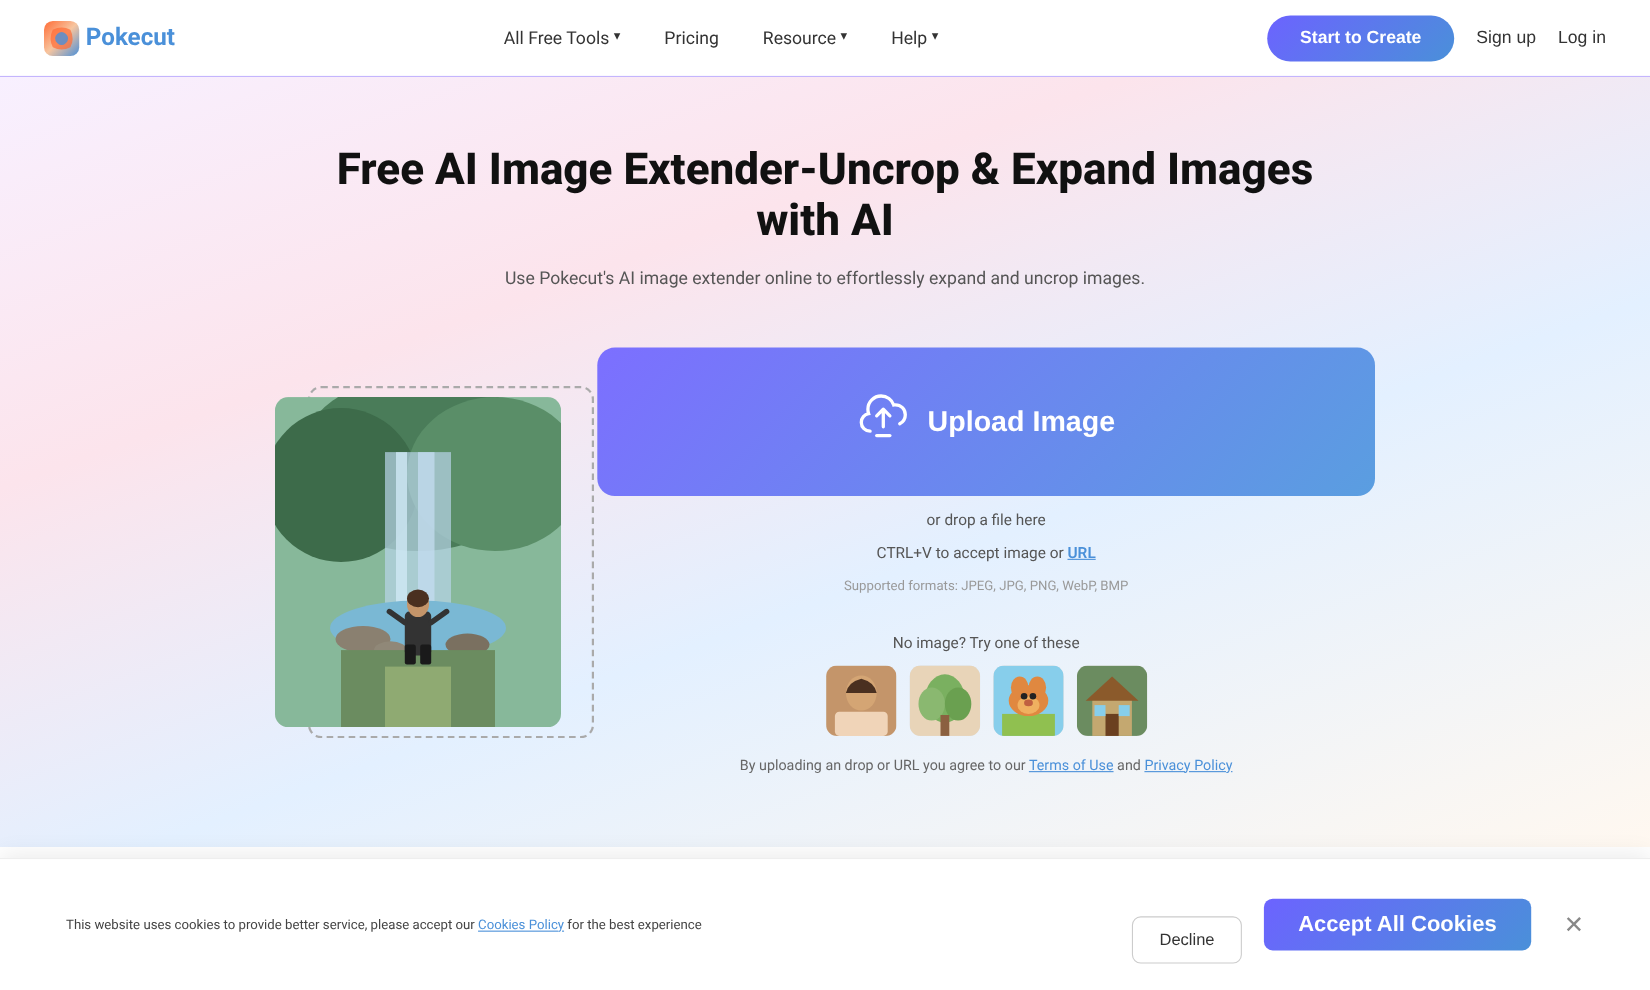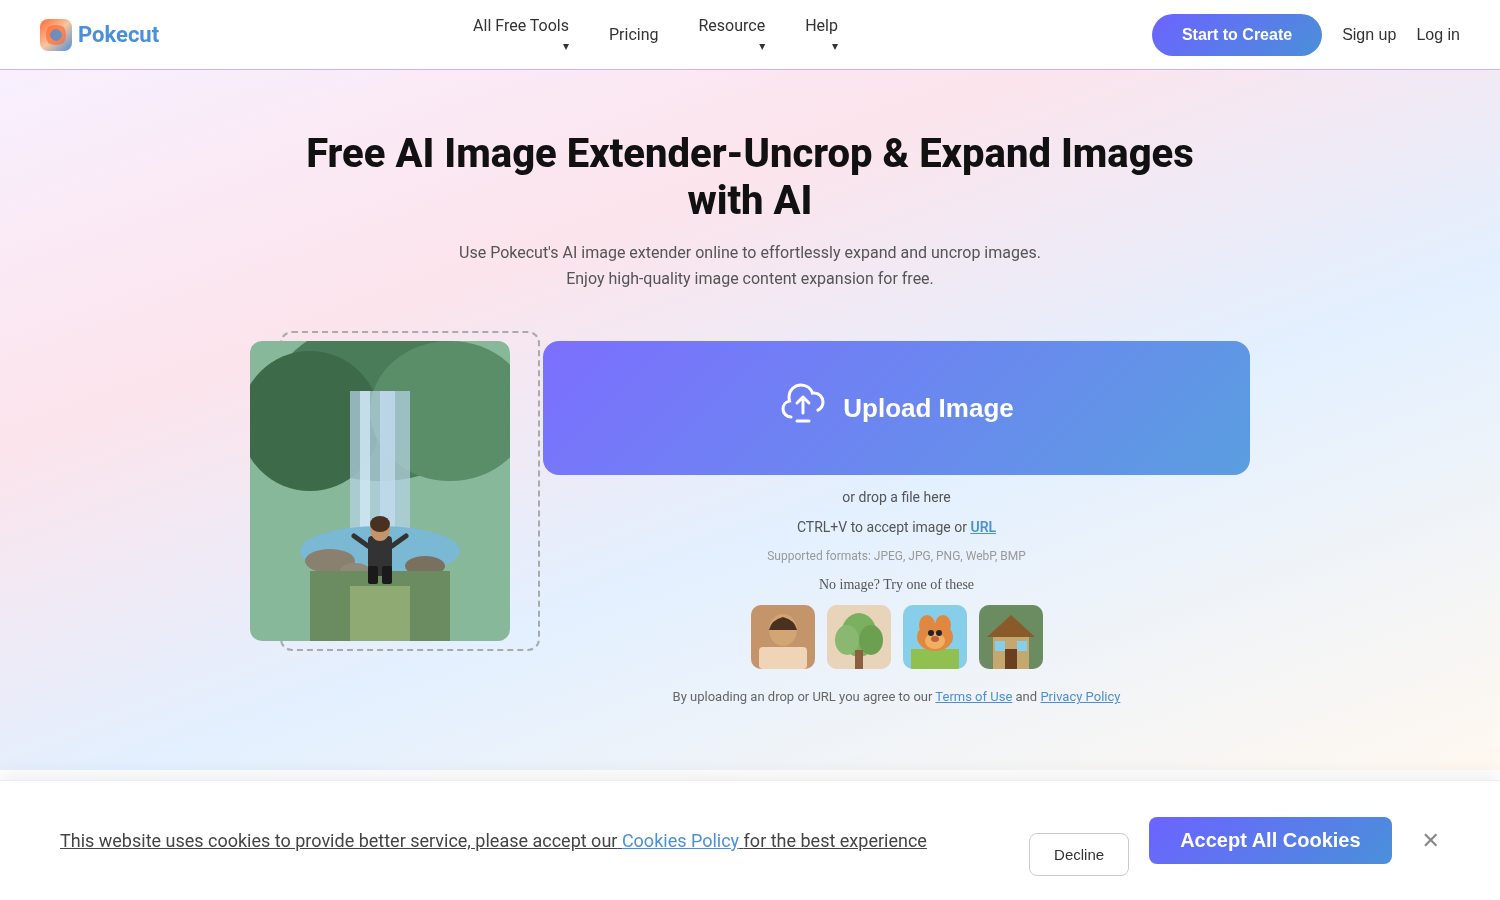--- a/index.html
+++ b/index.html
@@ -47,24 +47,23 @@
       align-items: center;
       gap: 40px;
       flex: 1;
       justify-content: center;
     }
     .nav-link {
       font-size: 16px;
       color: #333;
       cursor: pointer;
       display: flex;
-      align-items: flex-end;
+      align-items: flex-start;
       gap: 4px;
       text-decoration: none;
-      flex-direction: column;
     }
     .nav-actions {
       display: flex;
       align-items: center;
       gap: 20px;
     }
     .btn-start {
       background: linear-gradient(135deg, #6c63ff, #4a90d9);
       color: #fff;
       border: none;
@@ -105,21 +104,21 @@
       color: #555;
       text-align: center;
       line-height: 1.6;
       margin-bottom: 50px;
     }
 
     
     .upload-container {
       display: flex;
       gap: 13px;
-      align-items: flex-start;
+      align-items: center;
       width: 100%;
       max-width: 1000px;
     }
 
     
     .preview-wrapper {
       position: relative;
       width: 280px;
       flex-shrink: 0;
     }
@@ -182,22 +181,21 @@
       font-weight: 600;
       cursor: pointer;
       text-decoration: underline;
     }
     .upload-formats {
       text-align: center;
       color: #999;
       font-size: 12px;
     }
     .sample-images-section {
-      margin-top: 0;
-      font-family: Liberation Serif, serif;
+      margin-top: 24px;
     }
     .sample-label {
       text-align: center;
       color: #555;
       font-size: 14px;
       margin-bottom: 12px;
     }
     .sample-thumbnails {
       display: flex;
       gap: 12px;
@@ -253,23 +251,22 @@
       border-top: 1px solid #eee;
       box-shadow: 0 -4px 20px rgba(0,0,0,0.08);
       padding: 24px 60px;
       display: flex;
       align-items: center;
       gap: 20px;
       z-index: 1000;
     }
     .cookie-text {
       flex: 1;
-      font-size: 18px;
+      font-size: 12px;
       color: #444;
-      text-decoration: underline;
     }
     .cookie-text .cookies-policy-link {
       color: #4a90d9;
       text-decoration: underline;
       cursor: pointer;
     }
     .btn-decline {
       background: #fff;
       border: 1.5px solid #ccc;
       border-radius: 8px;
@@ -342,21 +339,20 @@
     <button class="btn-start">Start to Create</button>
     <button class="btn-signup">Sign up</button>
     <button class="btn-login">Log in</button>
   </div>
 </nav>
 
 <section class="hero">
   <h1 class="hero-title">Free AI Image Extender-Uncrop &amp; Expand Images with AI</h1>
   <p class="hero-subtitle">
     <span>Use Pokecut's AI image extender online to effortlessly expand and uncrop images.</span><br>
-    <span>Enjoy high-quality image content expansion for free.</span>
   </p>
 
   <div class="upload-container">
 
     <div class="preview-wrapper">
       <div class="preview-dashed-border"></div>
       <div class="preview-image">
         
         <svg viewBox="0 0 260 300" xmlns="http://www.w3.org/2000/svg">
 

